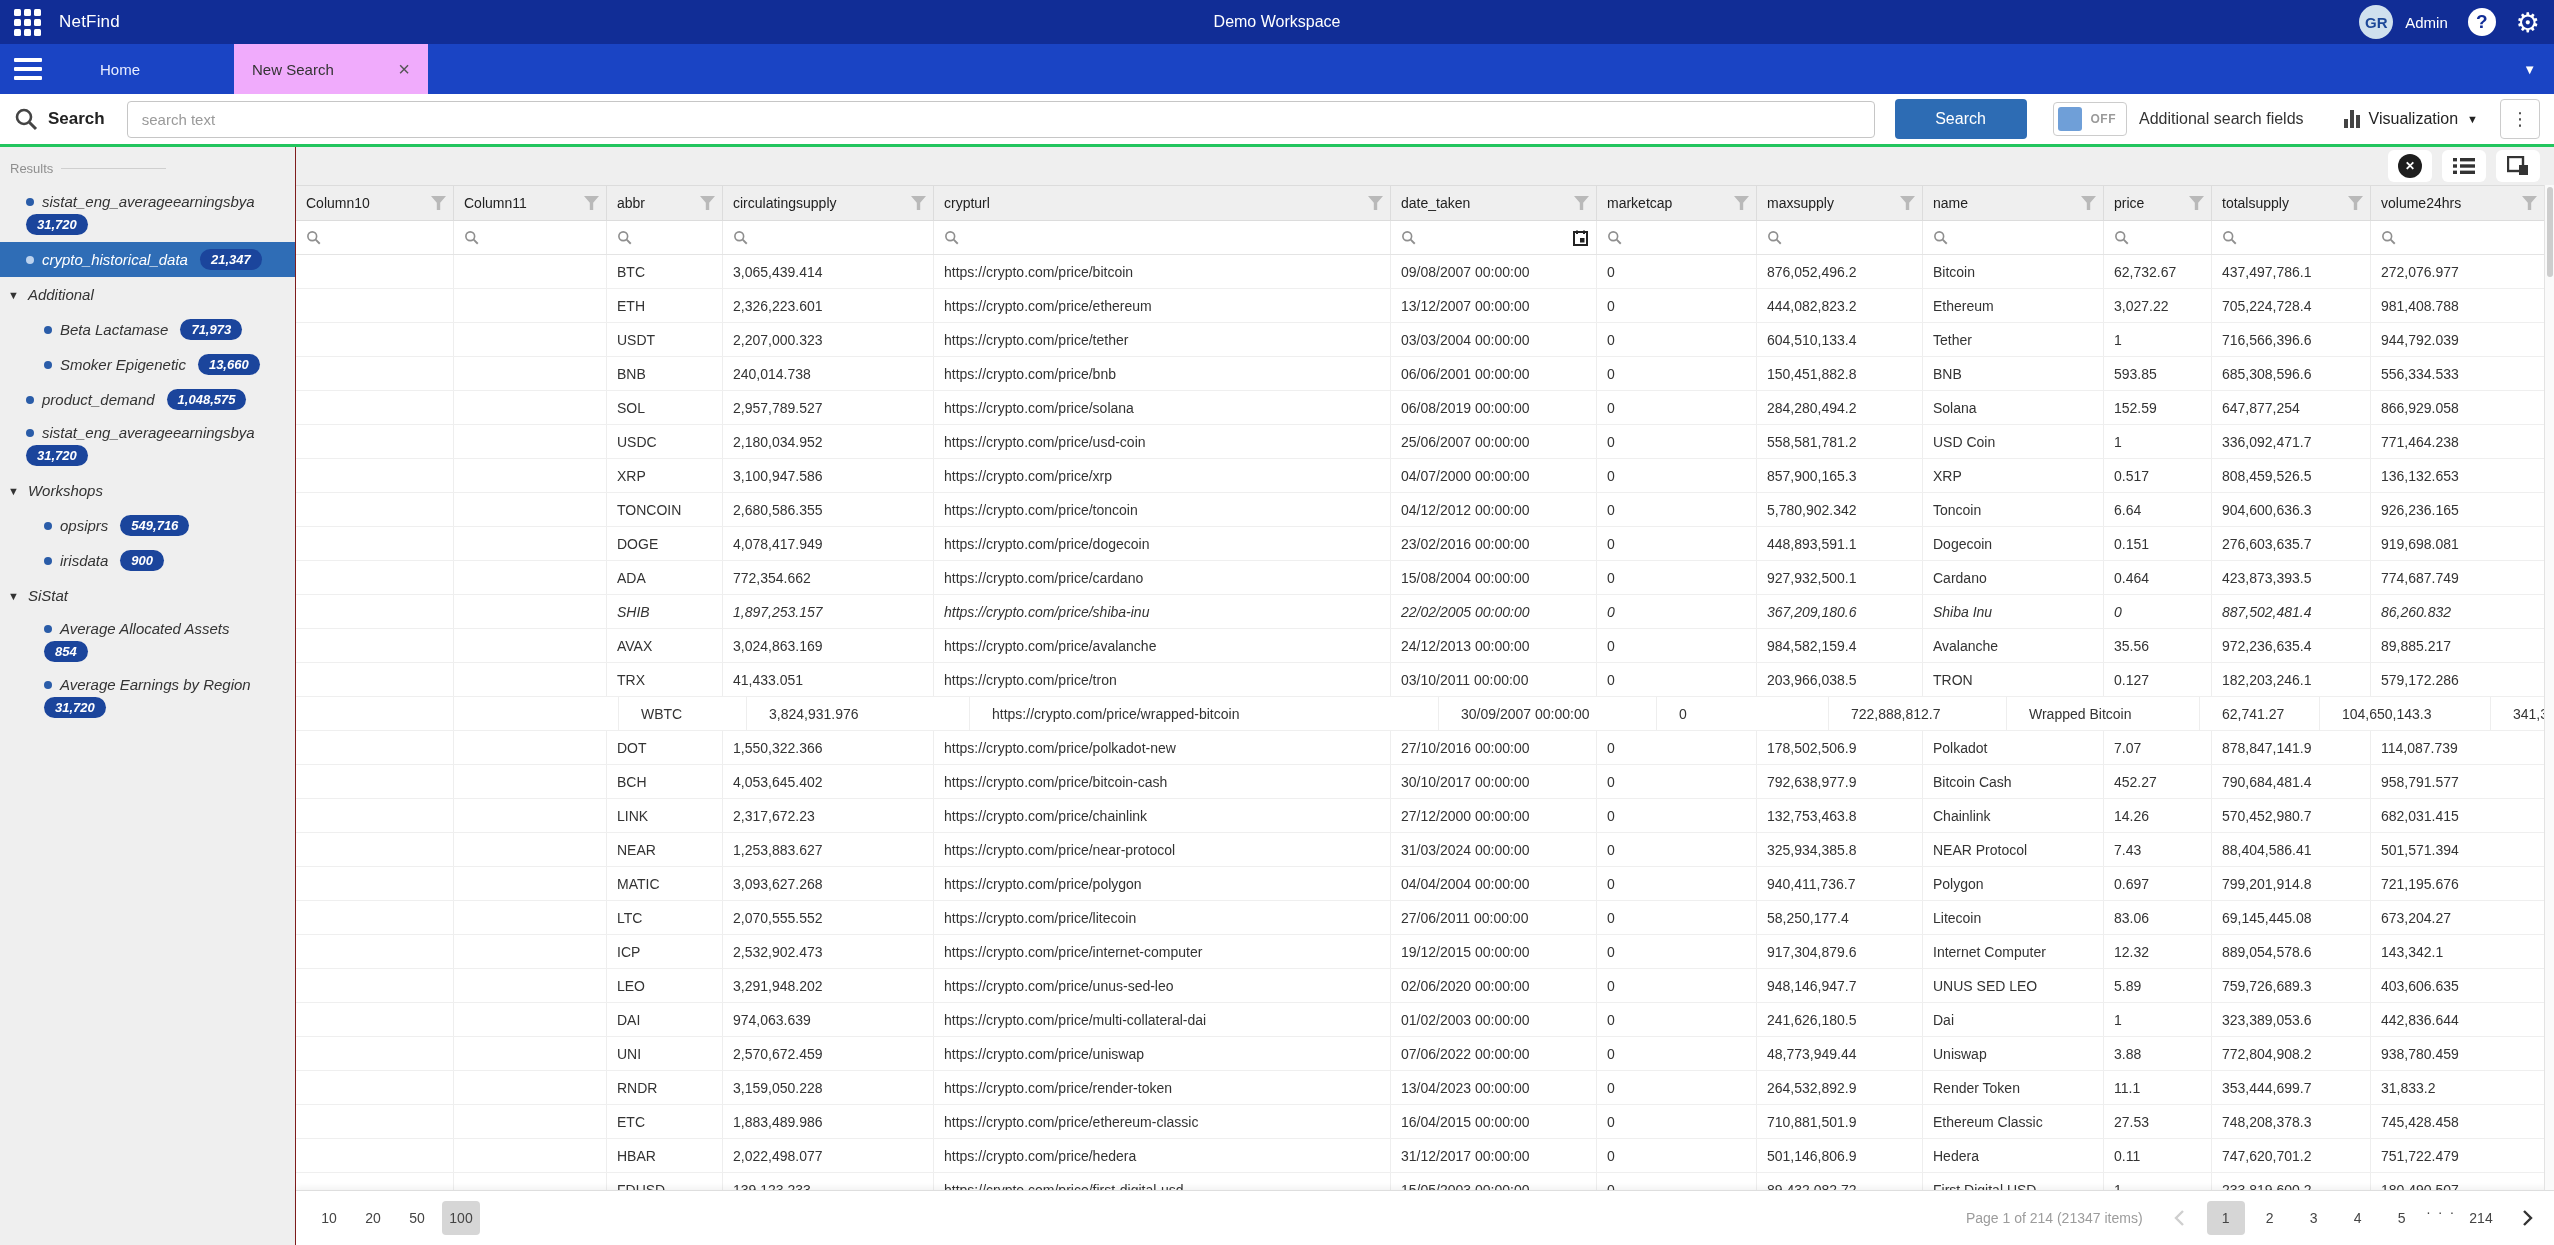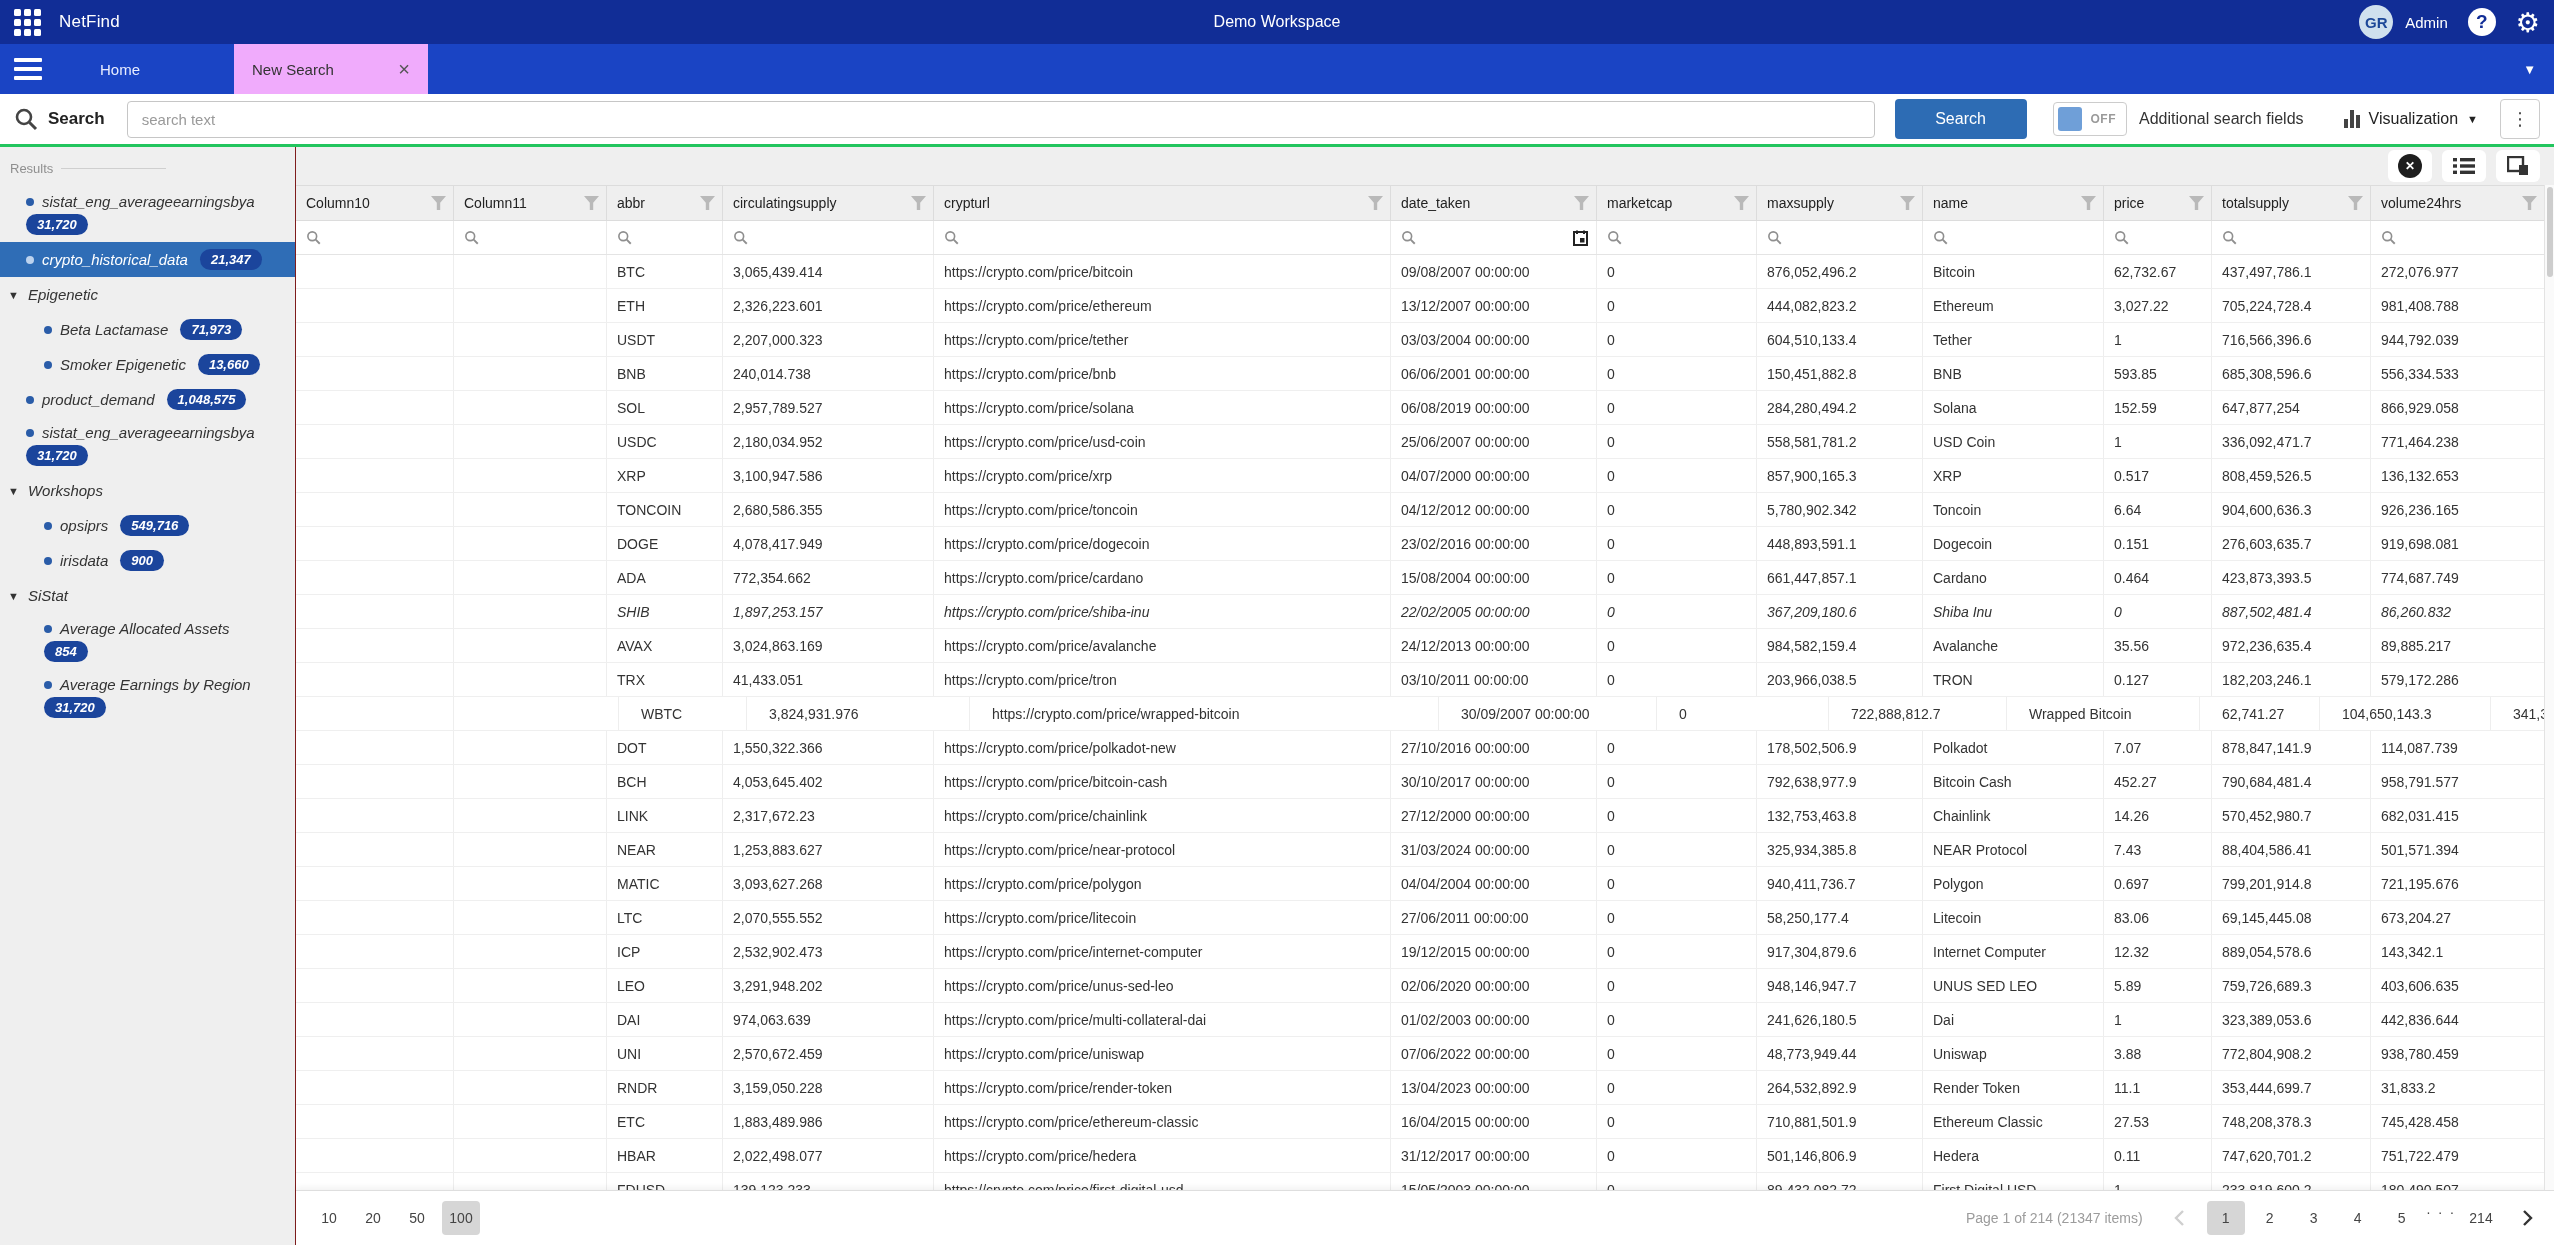--- a/index.html
+++ b/index.html
@@ -204,21 +204,21 @@
           <span class="lbl">sistat_eng_averageearningsbya</span>
           <span class="badge">31,720</span>
         </div>
         <div class="side-item selected">
           <span class="bullet"></span>
           <span class="lbl">crypto_historical_data</span>
           <span class="badge">21,347</span>
         </div>
         <div class="side-group">
           <span class="caret">▼</span>
-          <span class="lbl">Epigenetic</span>
+          <span class="lbl">Additional</span>
         </div>
         <div class="side-item lvl1">
           <span class="bullet"></span>
           <span class="lbl">Beta Lactamase</span>
           <span class="badge">71,973</span>
         </div>
         <div class="side-item lvl1">
           <span class="bullet"></span>
           <span class="lbl">Smoker Epigenetic</span>
           <span class="badge">13,660</span>
@@ -571,21 +571,21 @@
               <div class="data-cell">919,698.081</div>
             </div>
             <div class="data-row" style="grid-template-columns: 158px 153px 116px 211px 457px 206px 160px 166px 181px 108px 159px 1fr;">
               <div class="data-cell"></div>
               <div class="data-cell"></div>
               <div class="data-cell">ADA</div>
               <div class="data-cell">772,354.662</div>
               <div class="data-cell">https://crypto.com/price/cardano</div>
               <div class="data-cell">15/08/2004 00:00:00</div>
               <div class="data-cell">0</div>
-              <div class="data-cell">661,447,857.1</div>
+              <div class="data-cell">927,932,500.1</div>
               <div class="data-cell">Cardano</div>
               <div class="data-cell">0.464</div>
               <div class="data-cell">423,873,393.5</div>
               <div class="data-cell">774,687.749</div>
             </div>
             <div class="data-row" style="grid-template-columns: 158px 153px 116px 211px 457px 206px 160px 166px 181px 108px 159px 1fr; font-style: italic;">
               <div class="data-cell"></div>
               <div class="data-cell"></div>
               <div class="data-cell">SHIB</div>
               <div class="data-cell">1,897,253.157</div>

